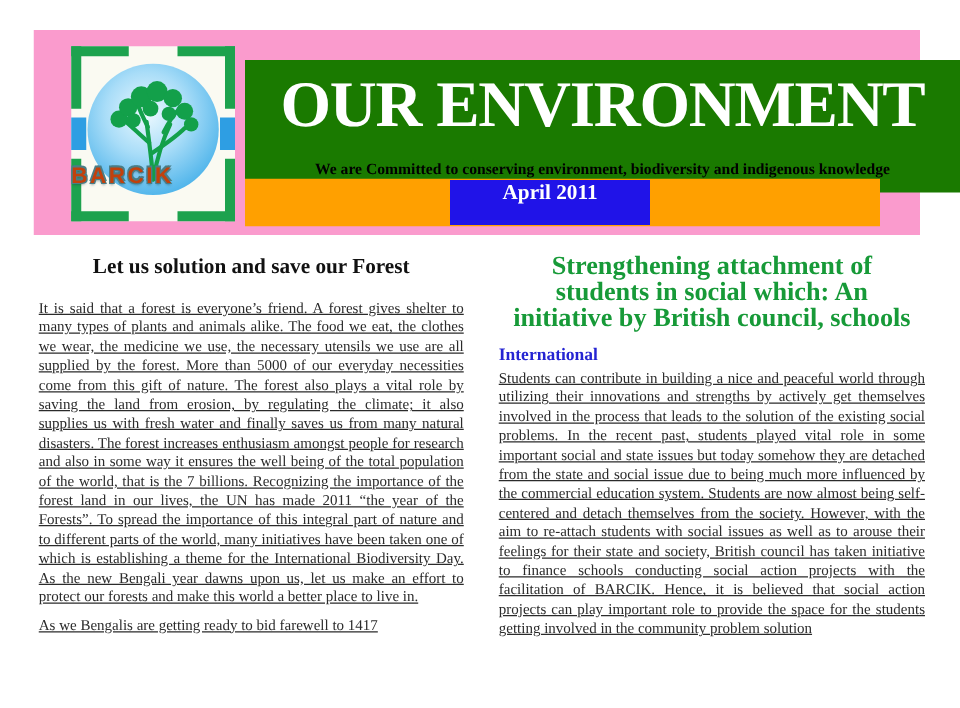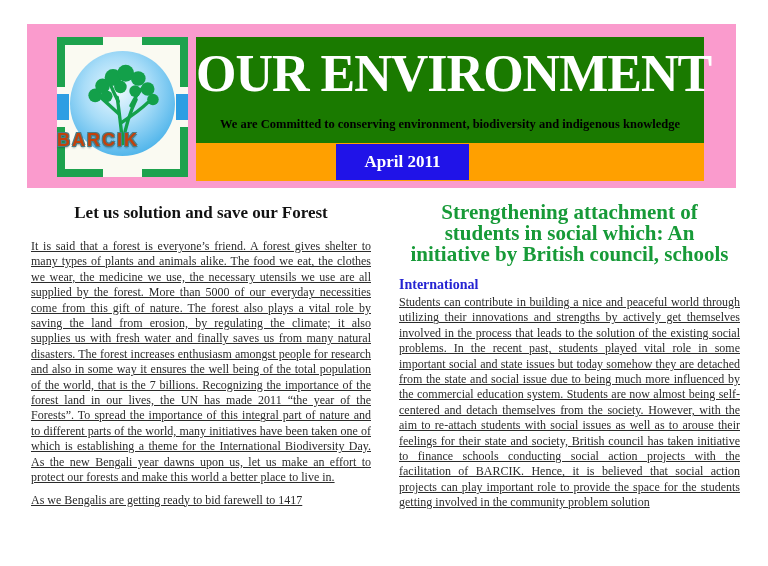--- a/index.html
+++ b/index.html
@@ -35,33 +35,33 @@
   .logo-circle{
     position:absolute;left:13px;top:14px;width:105px;height:105px;border-radius:50%;
     background:radial-gradient(circle at 45% 38%, #EDF9FF 0%, #A9DDF8 38%, #4CB3EA 78%, var(--logo-circle-blue) 100%);
   }
   .logo-tree{position:absolute;left:13px;top:10px;width:105px;height:105px;}
   .logo-wordmark{
     position:absolute;left:0;right:0;bottom:26px;text-align:left;
     font-family:"Liberation Sans",sans-serif;font-weight:bold;font-size:18px;letter-spacing:2px;color:#c2410c;
     text-shadow:1px 1px 0 #4a7d86,-1px 1px 0 #4a7d86,1px -1px 0 #4a7d86,-1px -1px 0 #4a7d86,0 2px 2px rgba(30,60,70,.45);
   }
-  .banner{position:absolute;left:169px;top:13px;width:508px;height:106px;background:var(--banner-green);}
+  .banner{position:absolute;left:169px;top:24px;width:572px;height:106px;background:var(--banner-green);}
   .newsletter-title{
     position:absolute;left:0;right:0;top:6px;text-align:center;color:#ffffff;
     font-weight:bold;font-size:52px;line-height:62px;letter-spacing:-1px;white-space:nowrap;
   }
   .newsletter-tagline{
     position:absolute;left:0;right:0;bottom:11px;text-align:center;color:#000000;
     font-weight:bold;font-size:12.5px;white-space:nowrap;
   }
   .date-strip{position:absolute;left:169px;top:119px;width:508px;height:38px;background:var(--strip-orange);}
   .issue-date-badge{
-    position:absolute;left:140px;top:1px;width:133px;height:36px;background:var(--date-blue);
-    display:flex;align-items:center;justify-content:center;
+    position:absolute;left:164px;top:1px;width:160px;height:36px;background:var(--date-blue);
+    display:flex;justify-content:center;
   }
   .issue-date{color:#ffffff;font-weight:bold;font-size:17px;}
   
   .col-left{position:absolute;left:31px;top:196px;width:340px;}
   .col-right{position:absolute;left:399px;top:196px;width:341px;}
   .article-title-left{
     font-weight:bold;font-size:17px;line-height:21px;text-align:center;color:#111111;margin-top:6px;
   }
   .article-title-right{
     font-weight:bold;font-size:21px;line-height:21px;text-align:center;color:var(--right-title-green);margin-top:6px;

